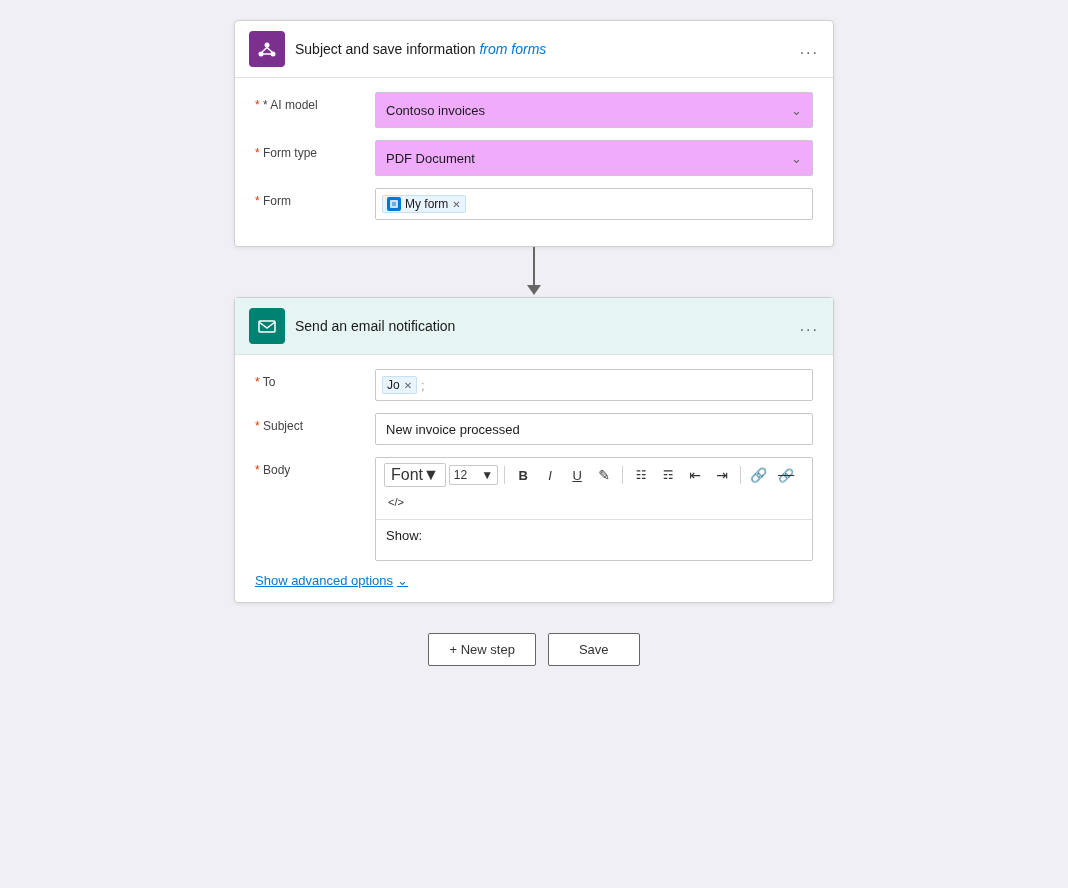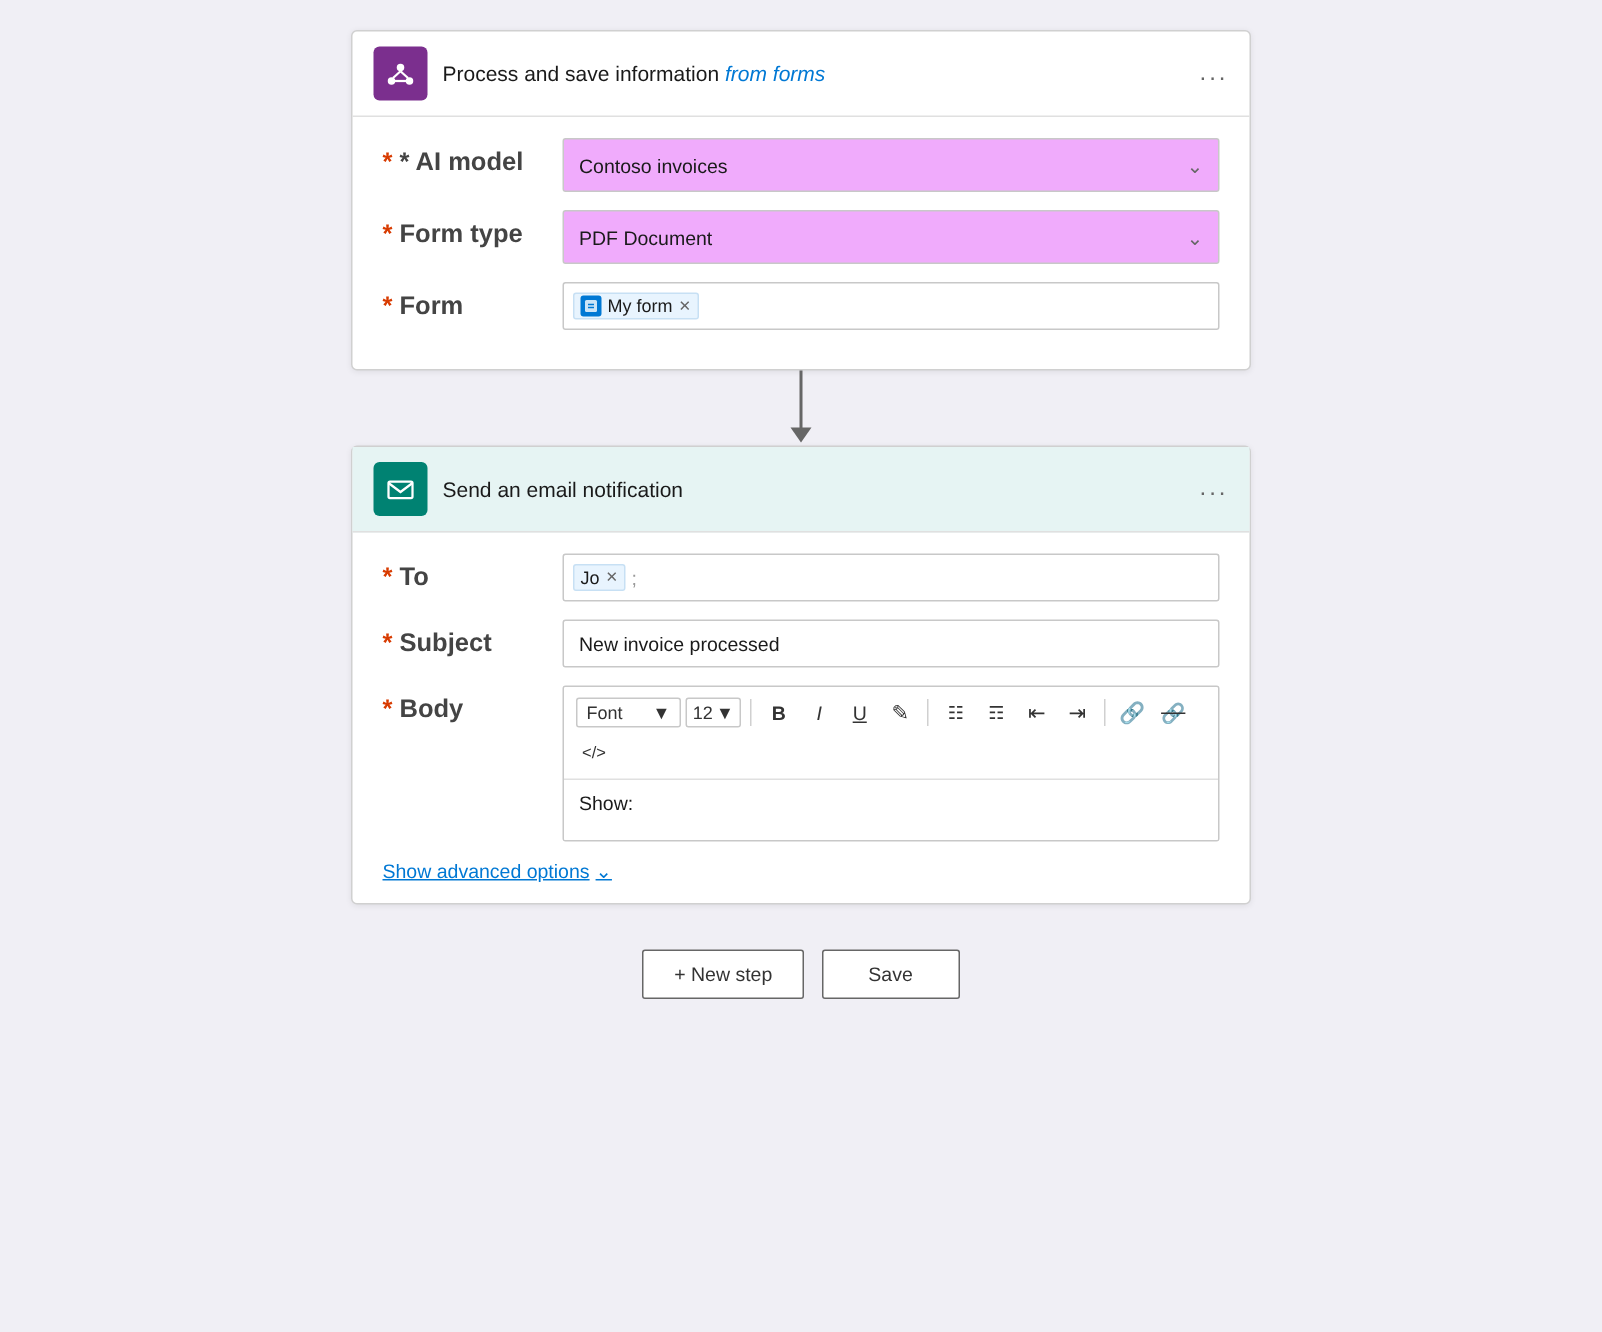--- a/index.html
+++ b/index.html
@@ -77,25 +77,24 @@
     }
 
     .form-row {
       display: flex;
       align-items: flex-start;
       margin-bottom: 12px;
     }
 
     .form-label {
       width: 120px;
-      font-size: 17px;
+      font-size: 12px;
       color: #444;
       padding-top: 6px;
       flex-shrink: 0;
-      font-weight: bold;
     }
 
     .form-control {
       flex: 1;
     }
 
     .select-box {
       display: flex;
       align-items: center;
       justify-content: space-between;
@@ -205,35 +204,35 @@
       background: #fff;
       flex-wrap: wrap;
     }
 
     .toolbar-font {
       display: flex;
       align-items: center;
       border: 1px solid #c8c8c8;
       border-radius: 2px;
       padding: 2px 6px;
-      font-size: 12px;
-      color: #333;
-      gap: 20px;
+      font-size: 16px;
+      color: #333;
+      gap: 0;
       cursor: pointer;
     }
 
     .toolbar-size {
       display: flex;
       align-items: center;
       border: 1px solid #c8c8c8;
       border-radius: 2px;
       padding: 2px 4px;
       font-size: 12px;
       color: #333;
-      gap: 2px;
+      gap: 14px;
       cursor: pointer;
     }
 
     .toolbar-btn {
       width: 24px;
       height: 24px;
       display: flex;
       align-items: center;
       justify-content: center;
       cursor: pointer;
@@ -313,21 +312,21 @@
           <svg width="22" height="22" viewBox="0 0 22 22" fill="none">
             <circle cx="11" cy="7" r="2.5" fill="white"></circle>
             <circle cx="5" cy="16" r="2.5" fill="white"></circle>
             <circle cx="17" cy="16" r="2.5" fill="white"></circle>
             <line x1="11" y1="9.5" x2="6" y2="14" stroke="white" stroke-width="1.5"></line>
             <line x1="11" y1="9.5" x2="16" y2="14" stroke="white" stroke-width="1.5"></line>
             <line x1="7" y1="16" x2="15" y2="16" stroke="white" stroke-width="1.5"></line>
           </svg>
         </div>
         <span class="card-title">
-          <span>Process and save information </span><span style="color:#0078d4;font-style:italic;">from forms</span>
+          <span>Subject and save information </span><span style="color:#0078d4;font-style:italic;">from forms</span>
         </span>
       </div>
       <span class="three-dots">...</span>
     </div>
 
     <div class="card-body">
 
       <div class="form-row">
         <div class="form-label">
           <span style="color:#d83b01;">*</span> <span>* AI model</span>

